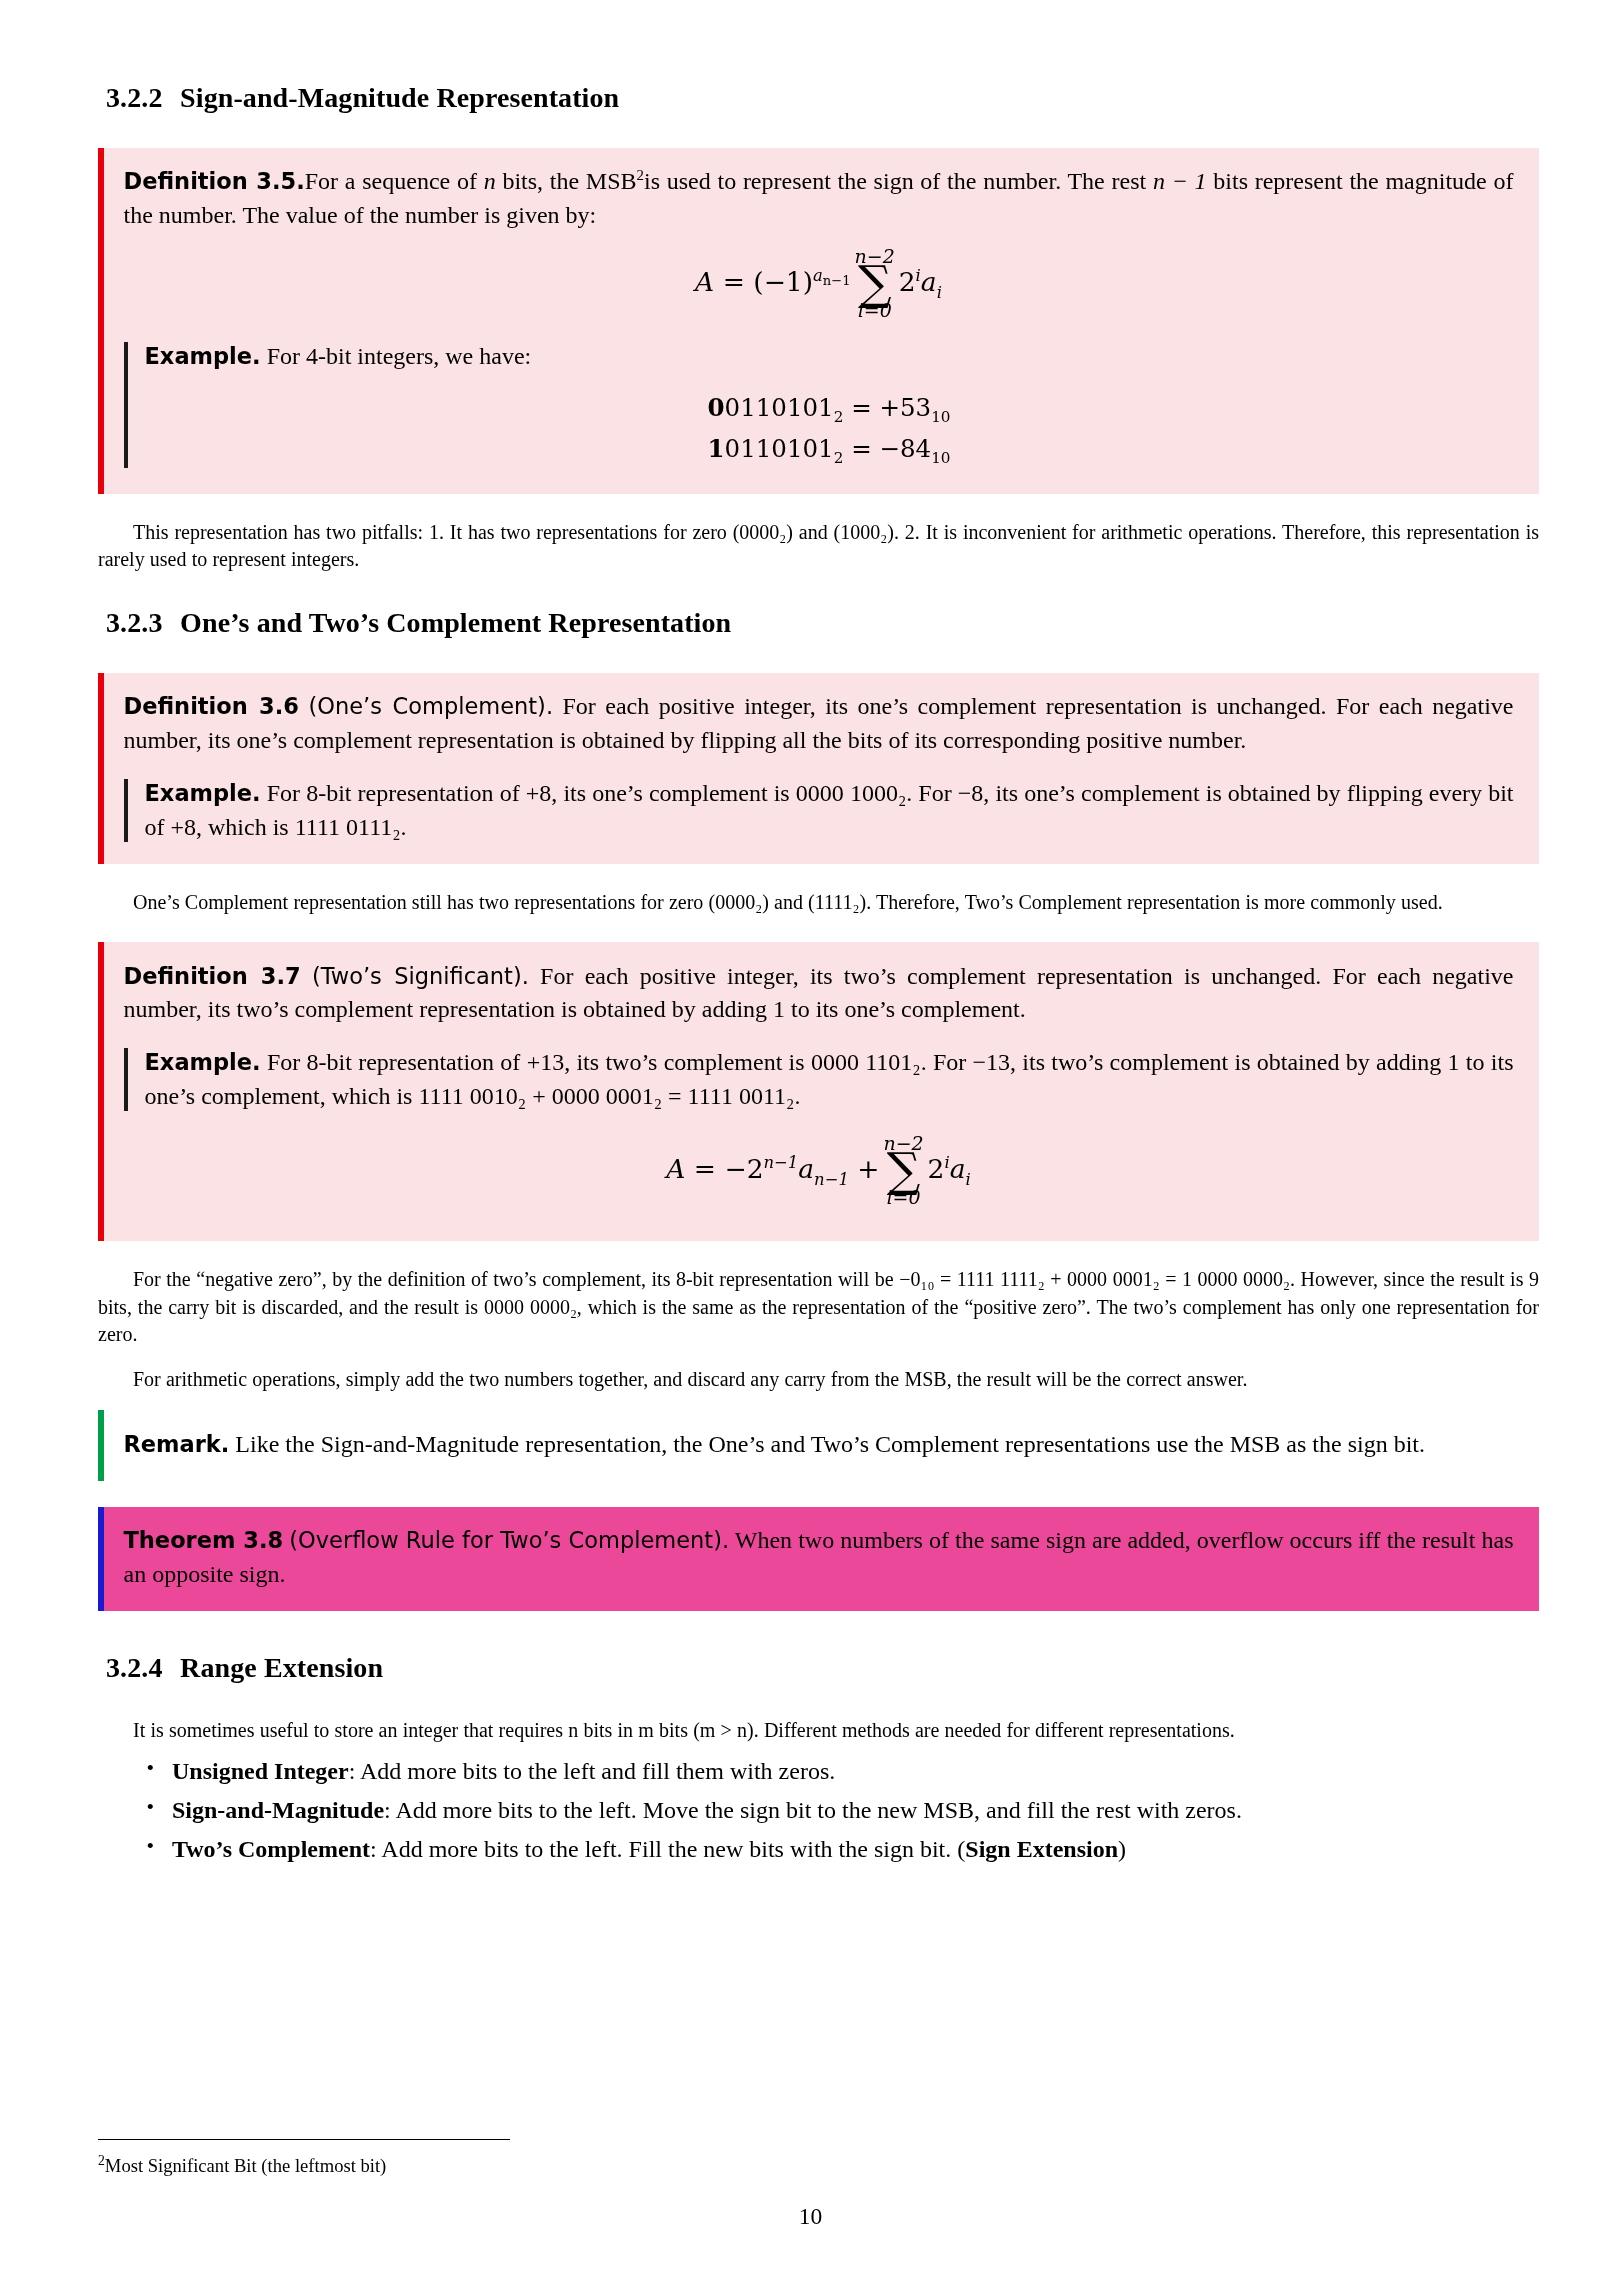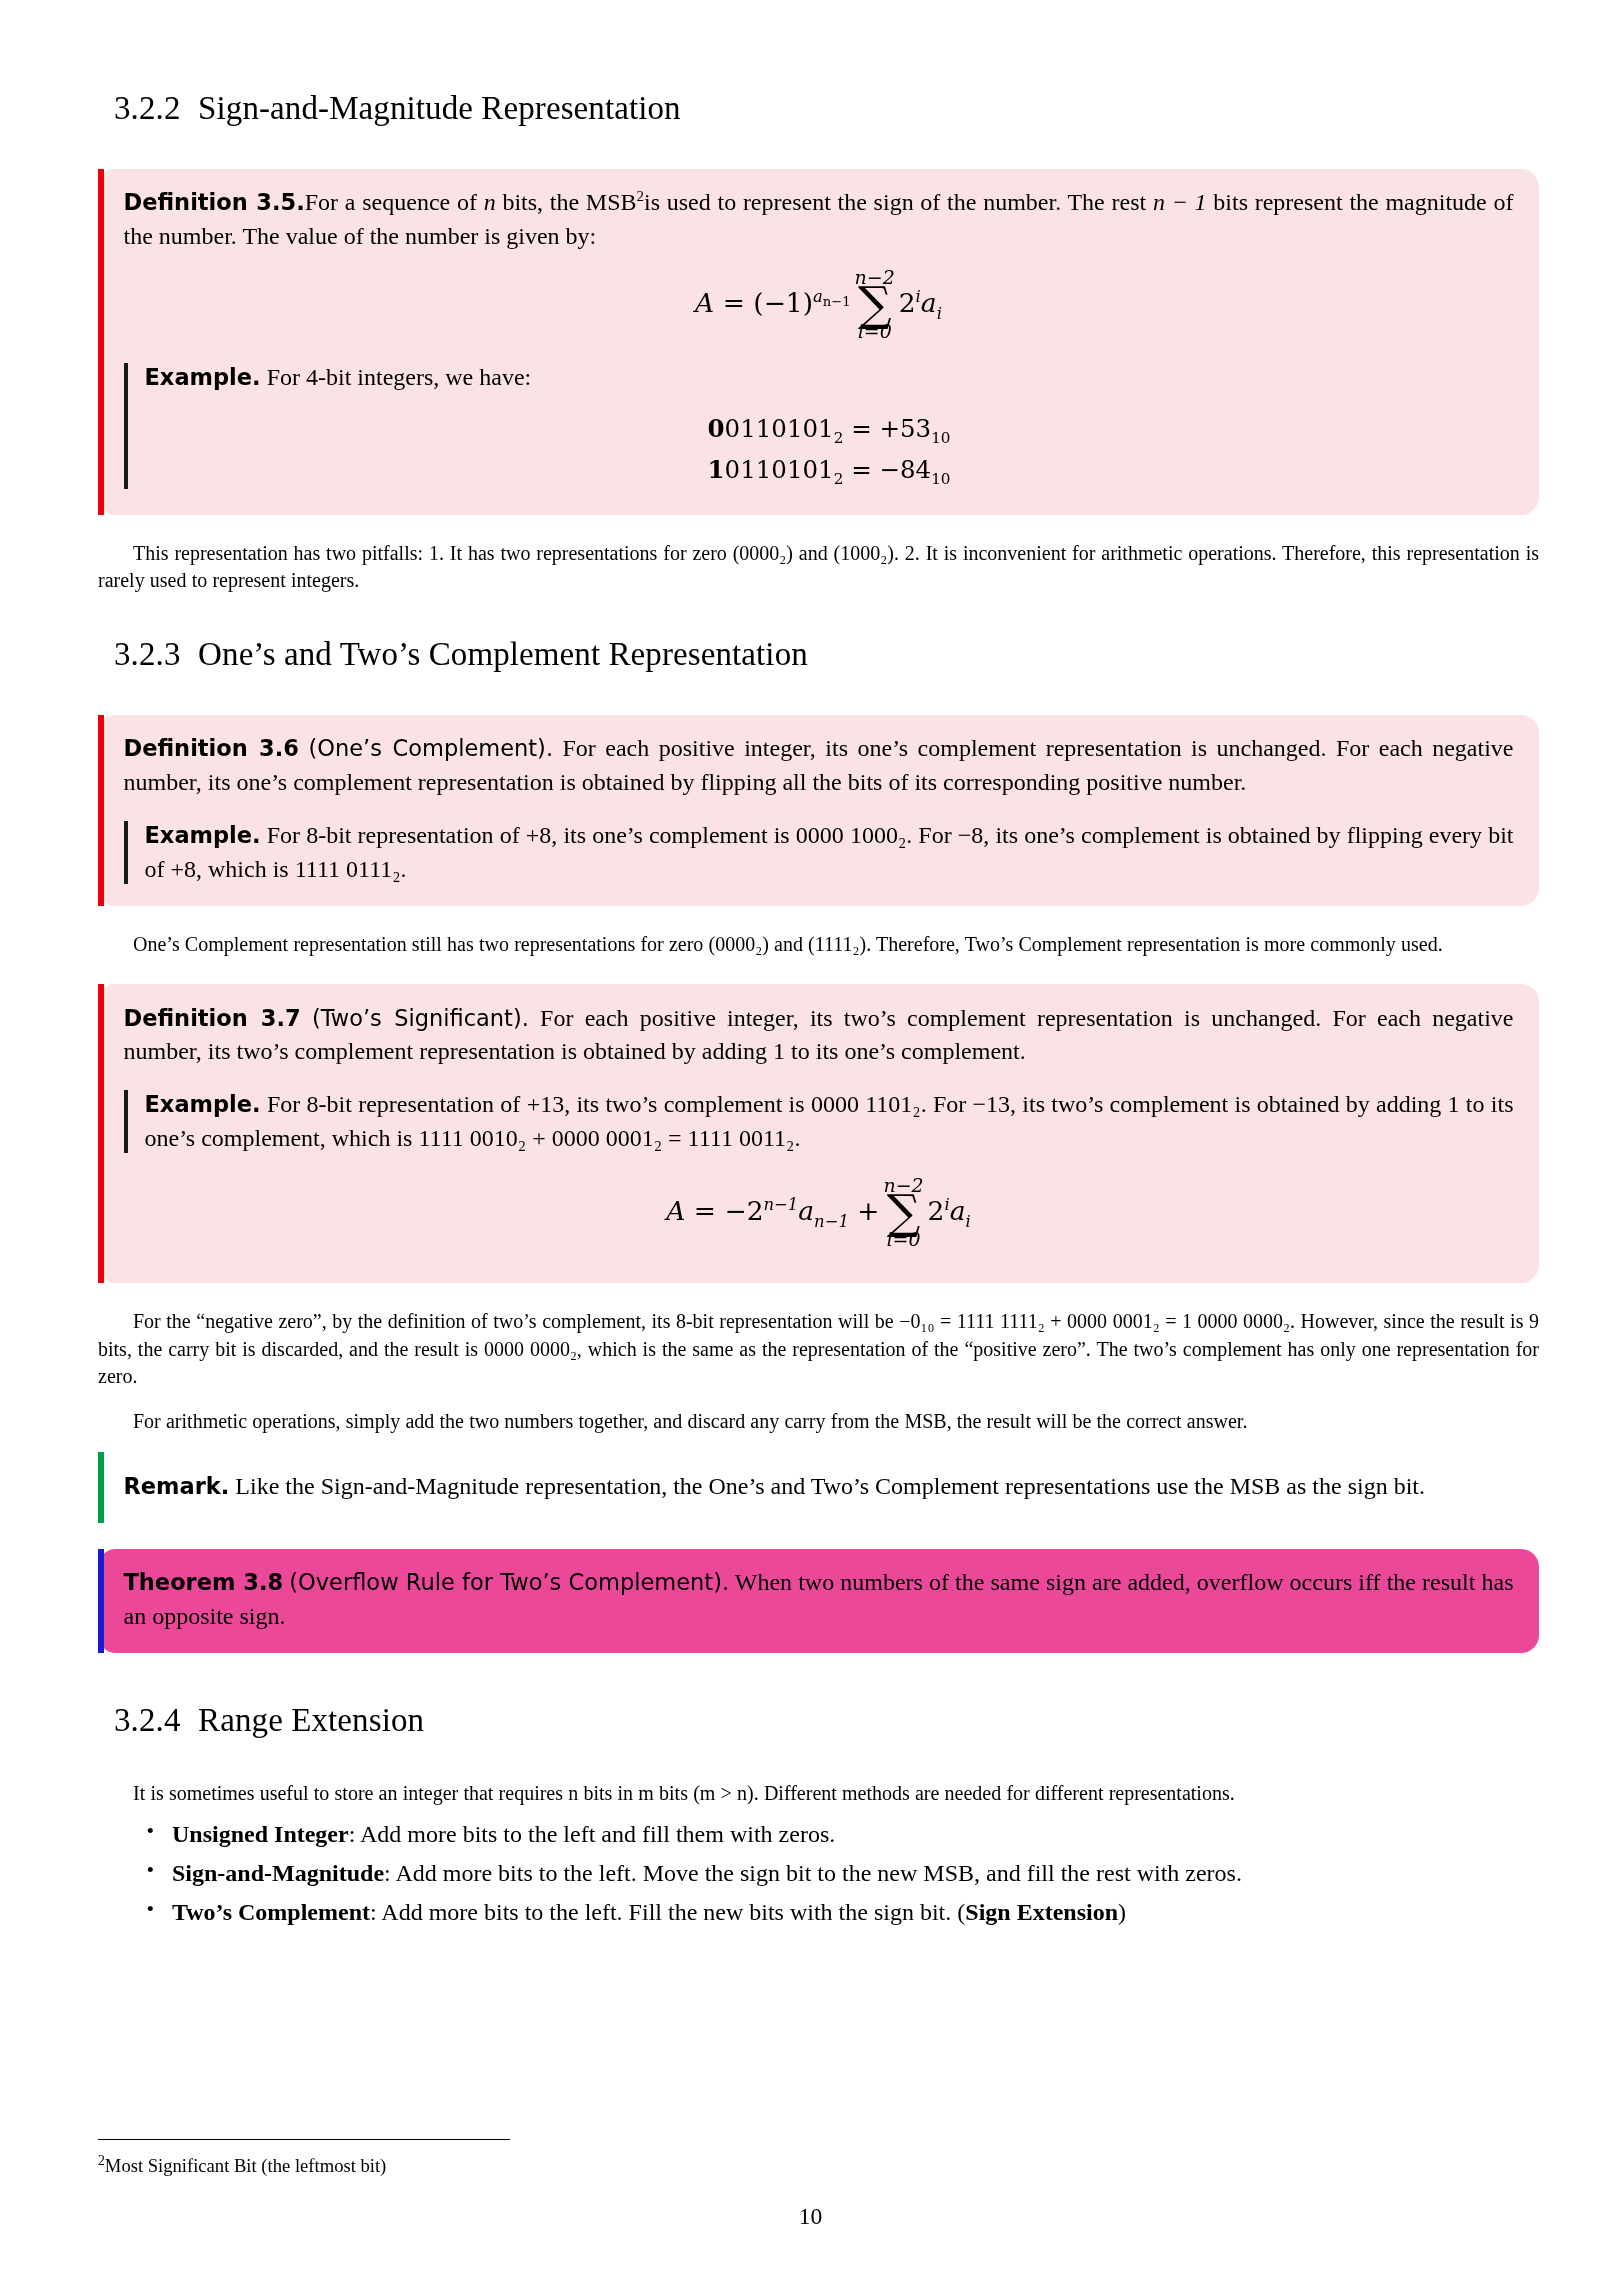--- a/index.html
+++ b/index.html
@@ -25,23 +25,23 @@
   .content {
     position: absolute;
     left: 98px;
     top: 74px;
     width: 1441px;
   }
 
   
   h2.section-heading {
     font-family: "Liberation Serif", "DejaVu Serif", serif;
-    font-weight: normal;
-    font-size: 33px;
-    margin: 16px;
+    font-weight: bold;
+    font-size: 28px;
+    margin: 8px;
     padding: 0;
     letter-spacing: 0.1px;
   }
   .heading-wrap { display: flex; align-items: baseline; }
   .heading-num { margin-right: 17.6px; }
 
   
   p.body-par {
     font-size: 20px;
     line-height: 1.36;
@@ -49,21 +49,20 @@
     text-align: justify;
     text-indent: 35px;
     word-spacing: 0.2px;
   }
 
   
   .boxed {
     position: relative;
     padding: 17.6px 25.5px 19.6px 25.5px;
     box-sizing: border-box;
-    border-radius: 18px;
   }
   .boxed.pink  { background: #fbe2e4; }
   .boxed.blue  { background: #ec4899; }
   .boxed.plain { background: transparent; padding-left: 25.5px; }
 
   .bar {
     position: absolute;
     left: 0; top: 0; bottom: 0;
     width: 5.9px;
   }

